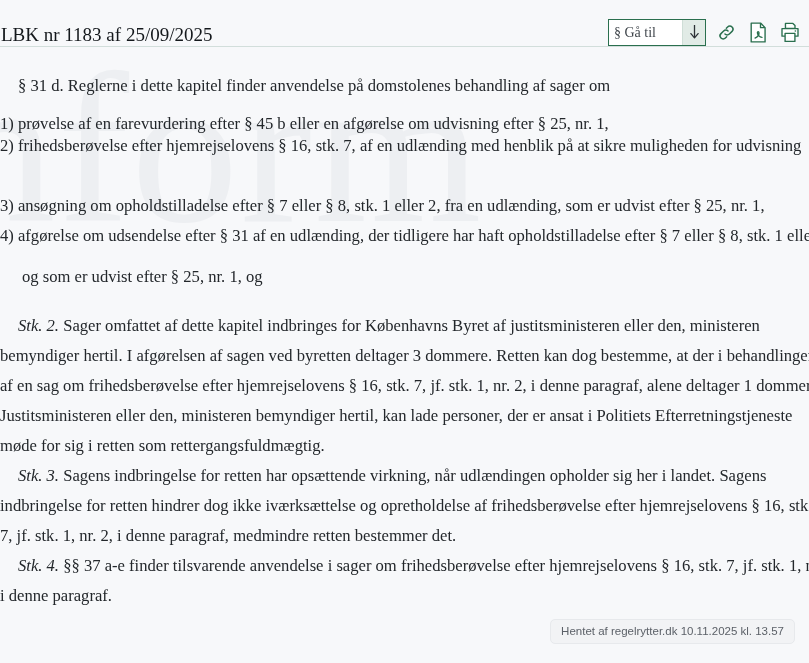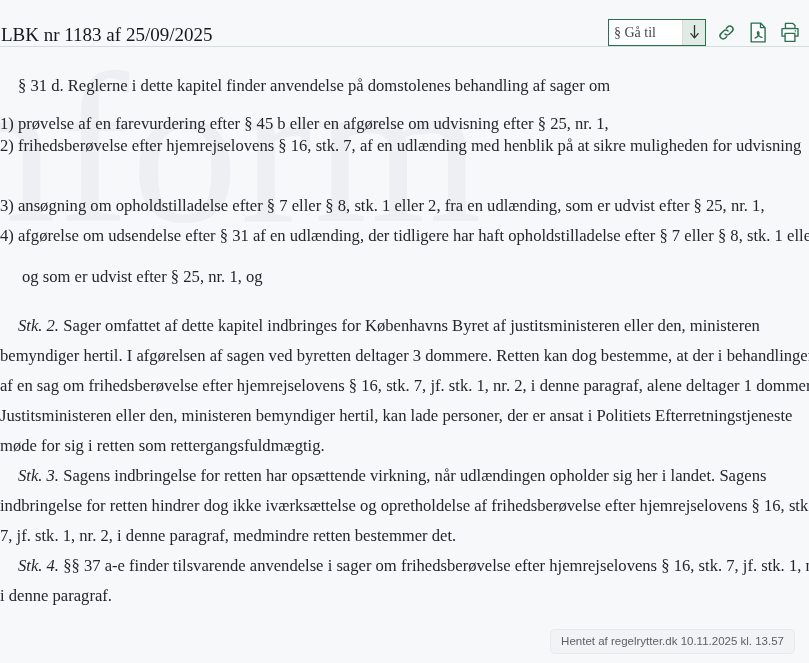--- a/index.html
+++ b/index.html
@@ -133,21 +133,21 @@
     line-height: 20px;
   }
   .ind-first { padding-left: 18px; }
   .ind-cont  { padding-left: 22px; }
   .it { font-style: italic; }
 
   
   #footer-badge {
     position: absolute;
     right: 14px;
-    bottom: 9px;
+    bottom: 19px;
     background: #f2f3f5;
     border: 1px solid #e7e9ec;
     border-radius: 5px;
     padding: 5px 10px 6px 10px;
     font-family: "Liberation Sans", "DejaVu Sans", sans-serif;
     font-size: 11.5px;
     color: #5c6168;
     white-space: nowrap;
     z-index: 6;
   }

